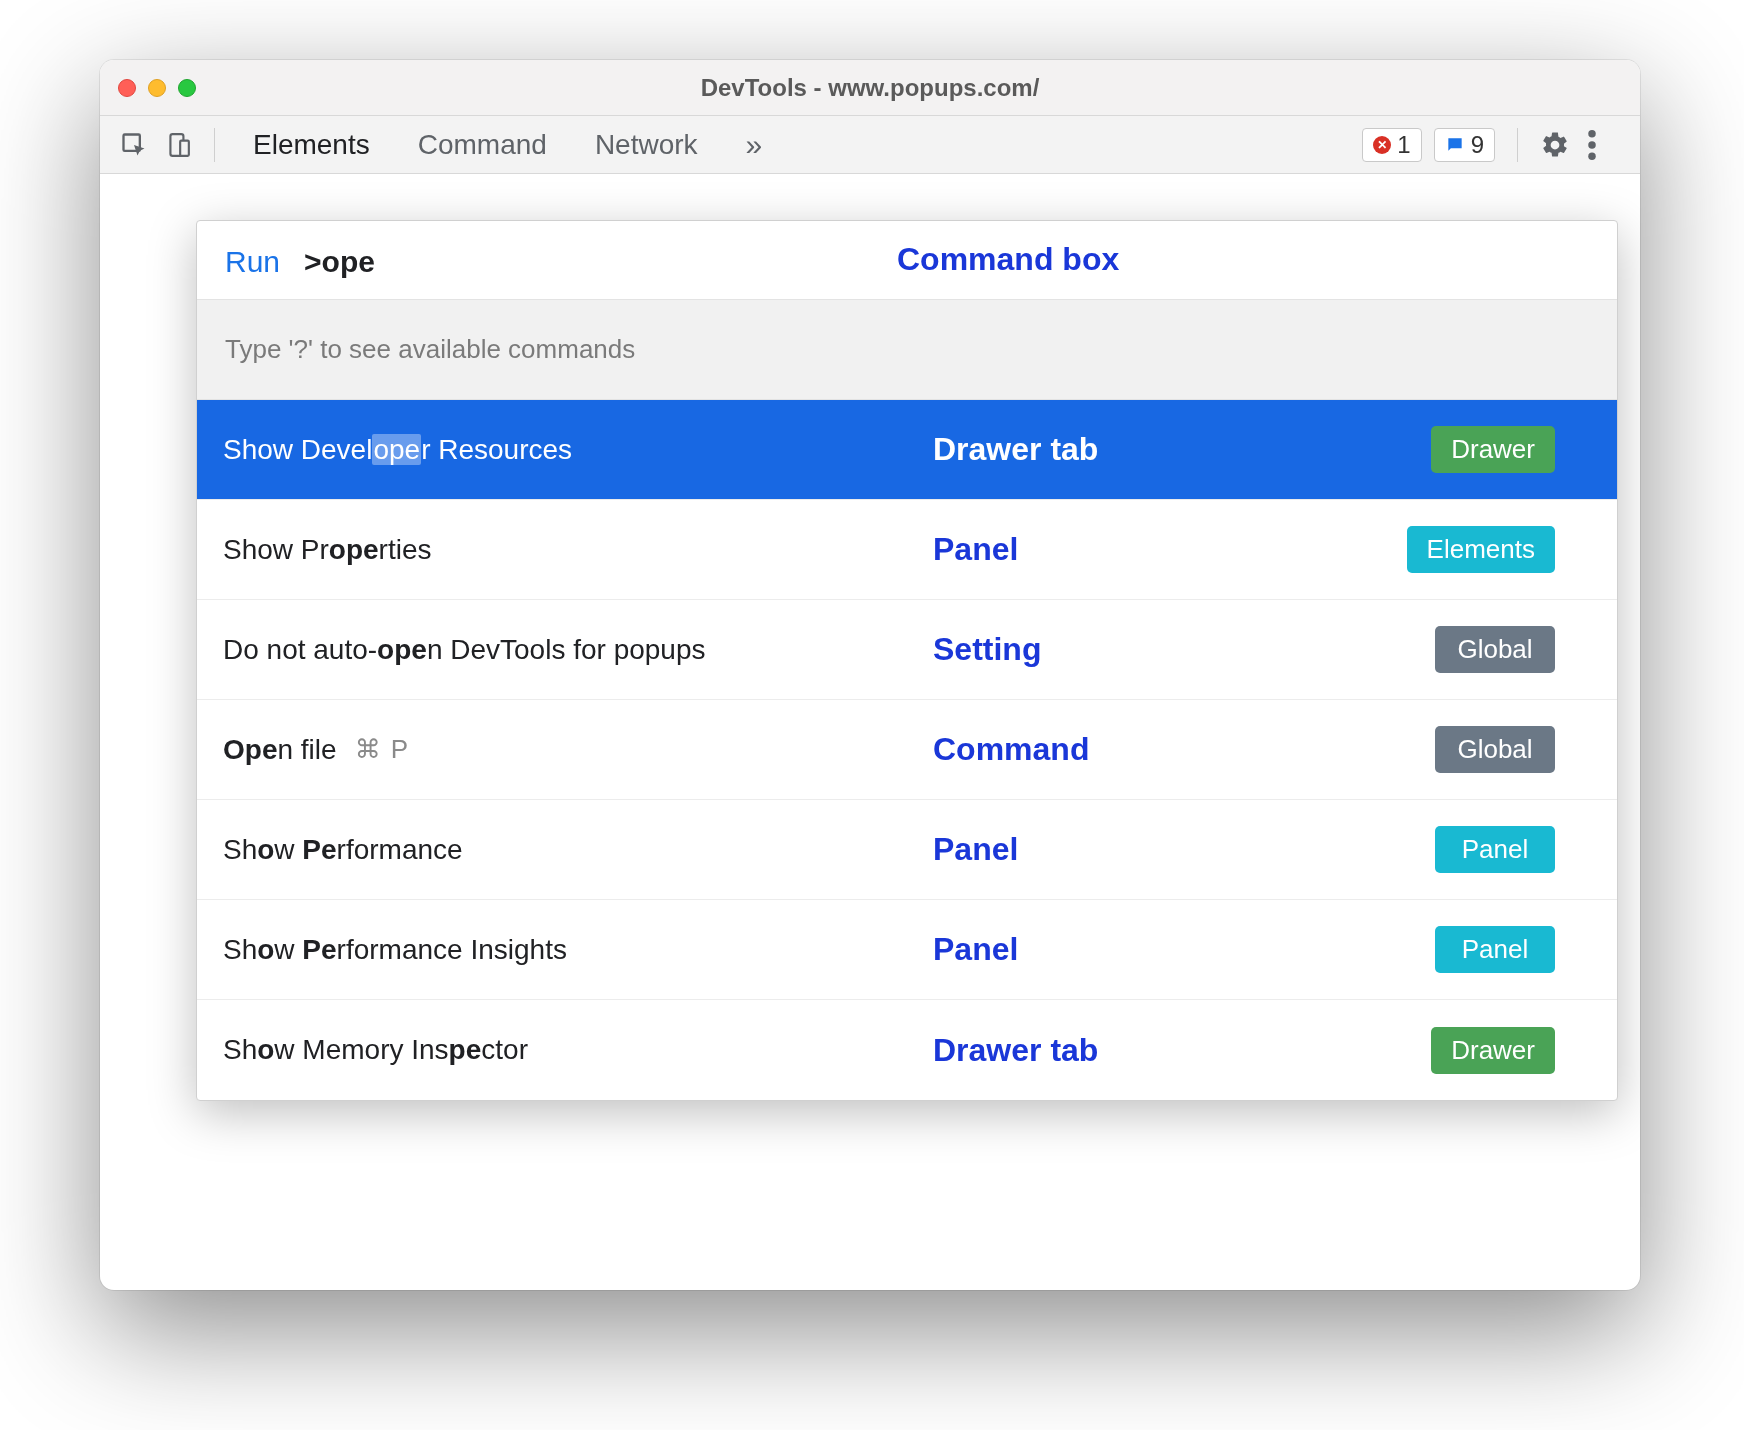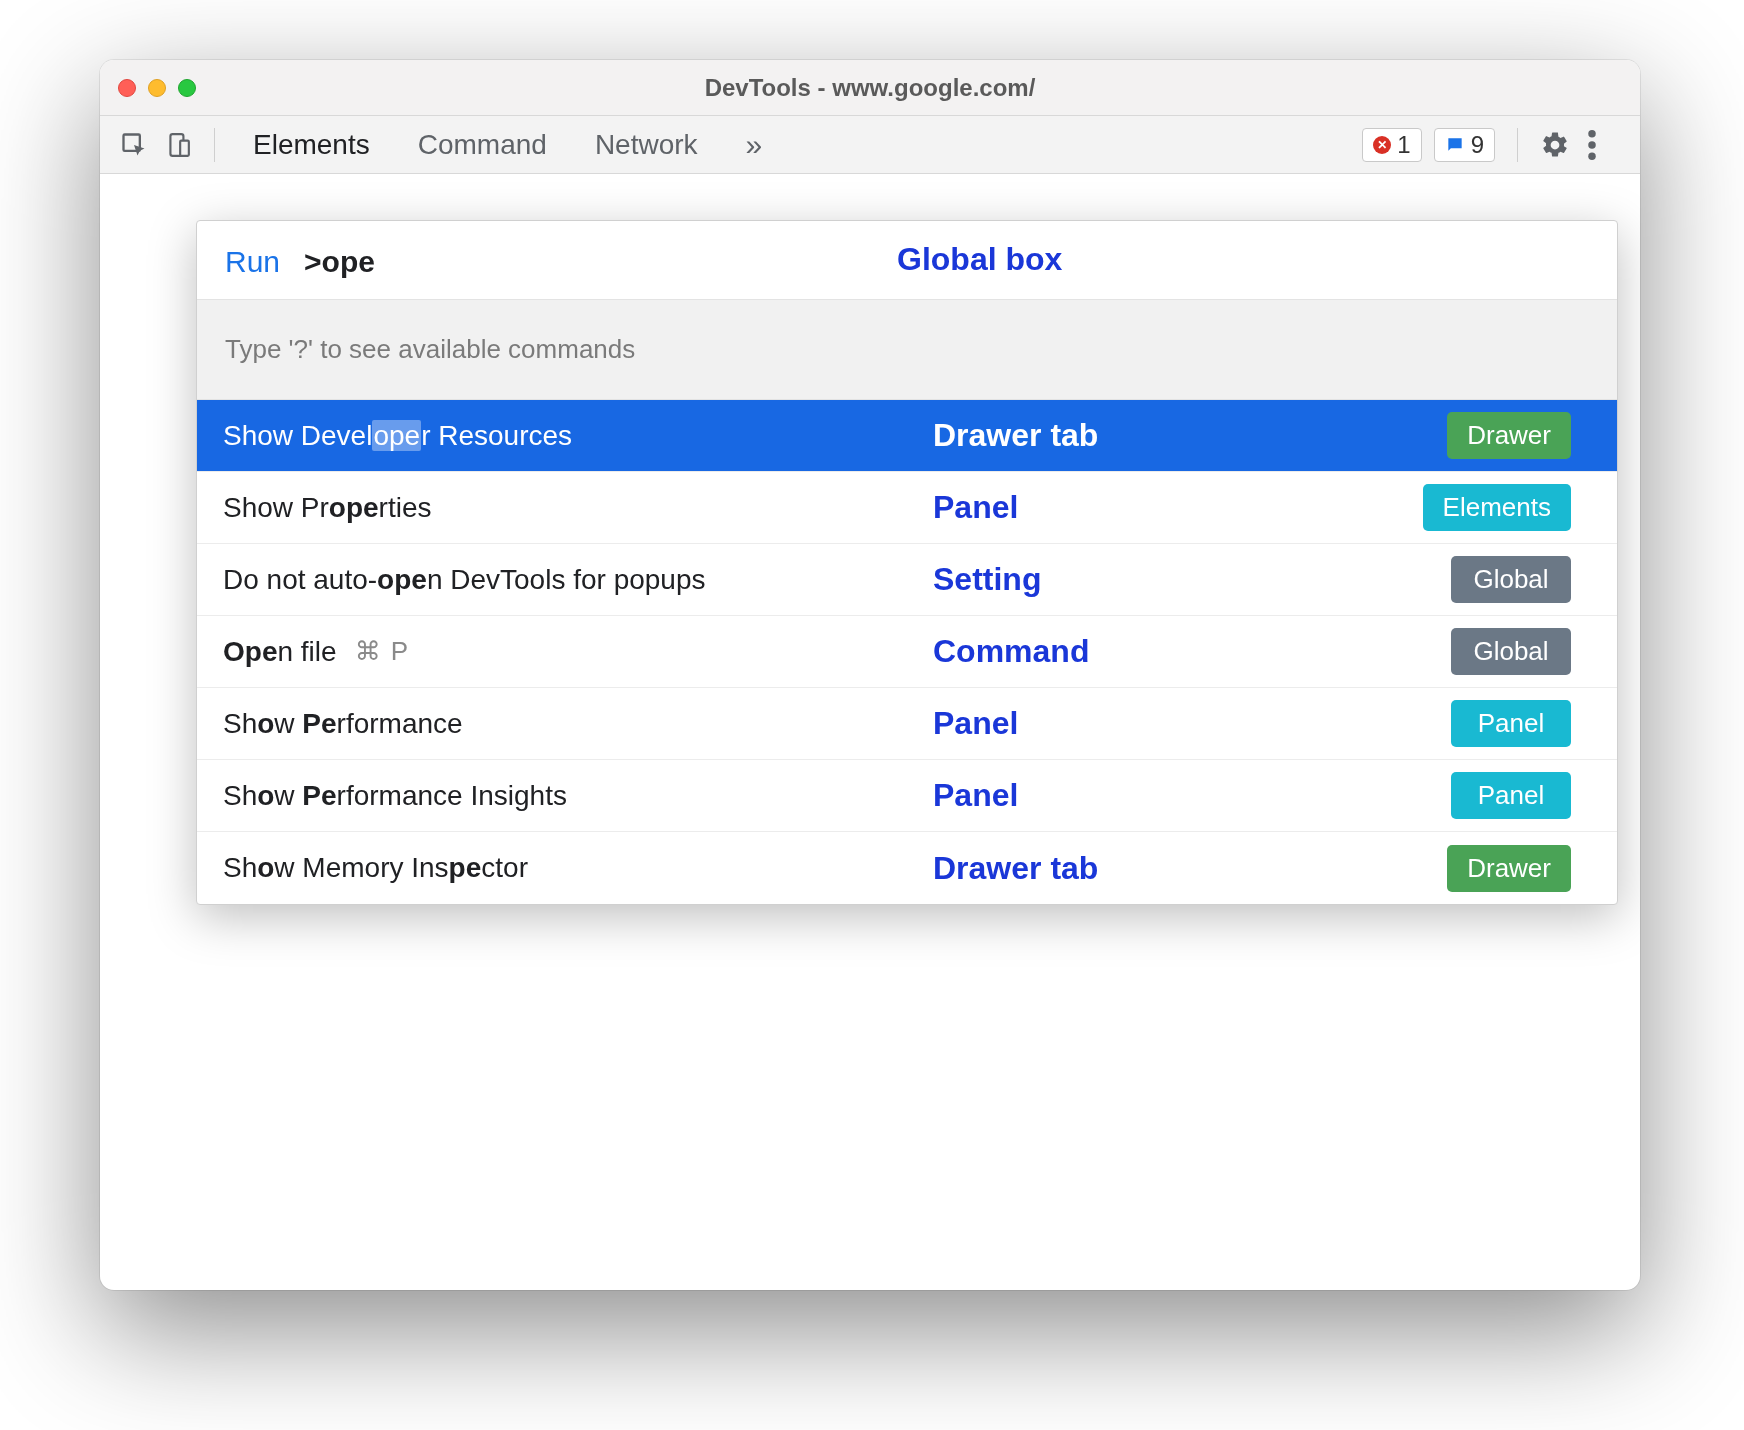--- a/index.html
+++ b/index.html
@@ -117,24 +117,24 @@
     color: #7a7a7a;
     font-size: 26px;
     padding: 34px 28px;
   }
   .cmd-list { }
   .cmd-item {
     display: grid;
     grid-template-columns: 1fr auto auto;
     align-items: center;
     padding: 0 26px;
-    height: 72px;
+    height: 100px;
     border-bottom: 1px solid #ececec;
     font-size: 28px;
-    gap: 20px;
+    gap: 36px;
     position: relative;
   }
   .cmd-item:last-child { border-bottom: none; }
   .cmd-item.selected {
     background: #1868e3;
     color: #fff;
   }
   .cmd-label { color: #202124; display:flex; align-items:center; gap:18px;}
   .cmd-item.selected .cmd-label { color: #fff; }
   .cmd-label .hl-sel { background: rgba(255,255,255,0.35); padding: 0 1px; border-radius:2px;}
@@ -171,21 +171,21 @@
 <body>
 
 <div class="window">
 
   <div class="titlebar">
     <div class="traffic-lights">
       <div class="tl red"></div>
       <div class="tl yellow"></div>
       <div class="tl green"></div>
     </div>
-    <div class="title">DevTools - www.google.com/</div>
+    <div class="title">DevTools - www.popups.com/</div>
   </div>
 
   <div class="toolbar">
     <div class="tool-icon">
       <svg width="28" height="28" viewBox="0 0 24 24" fill="none" stroke="#5f6368" stroke-width="2">
         <rect x="3" y="3" width="14" height="14" rx="1"></rect>
         <path d="M12 12 L21 15 L17 17 L15 21 Z" fill="#5f6368" stroke="none"></path>
       </svg>
     </div>
     <div class="tool-icon">
@@ -228,21 +228,21 @@
             <circle cx="2" cy="14" r="2"></circle>
           </svg>
       </div>
     </div>
   </div>
 
   <div class="command-menu">
     <div class="cmd-search">
       <span class="run">Run</span>
       <span class="prompt">&gt;ope</span>
-      <span class="annot annot-search">Global box</span>
+      <span class="annot annot-search">Command box</span>
     </div>
     <div class="cmd-hint">Type '?' to see available commands</div>
     <div class="cmd-list" id="cmd-list">
         <div class="cmd-item selected">
           <div class="cmd-label">
             <span>Show Devel<span class="hl-sel">ope</span>r Resources</span>
           </div>
           <div class="annot-mid">Drawer tab</div>
           <div class="badge drawer">Drawer</div>
         </div>

